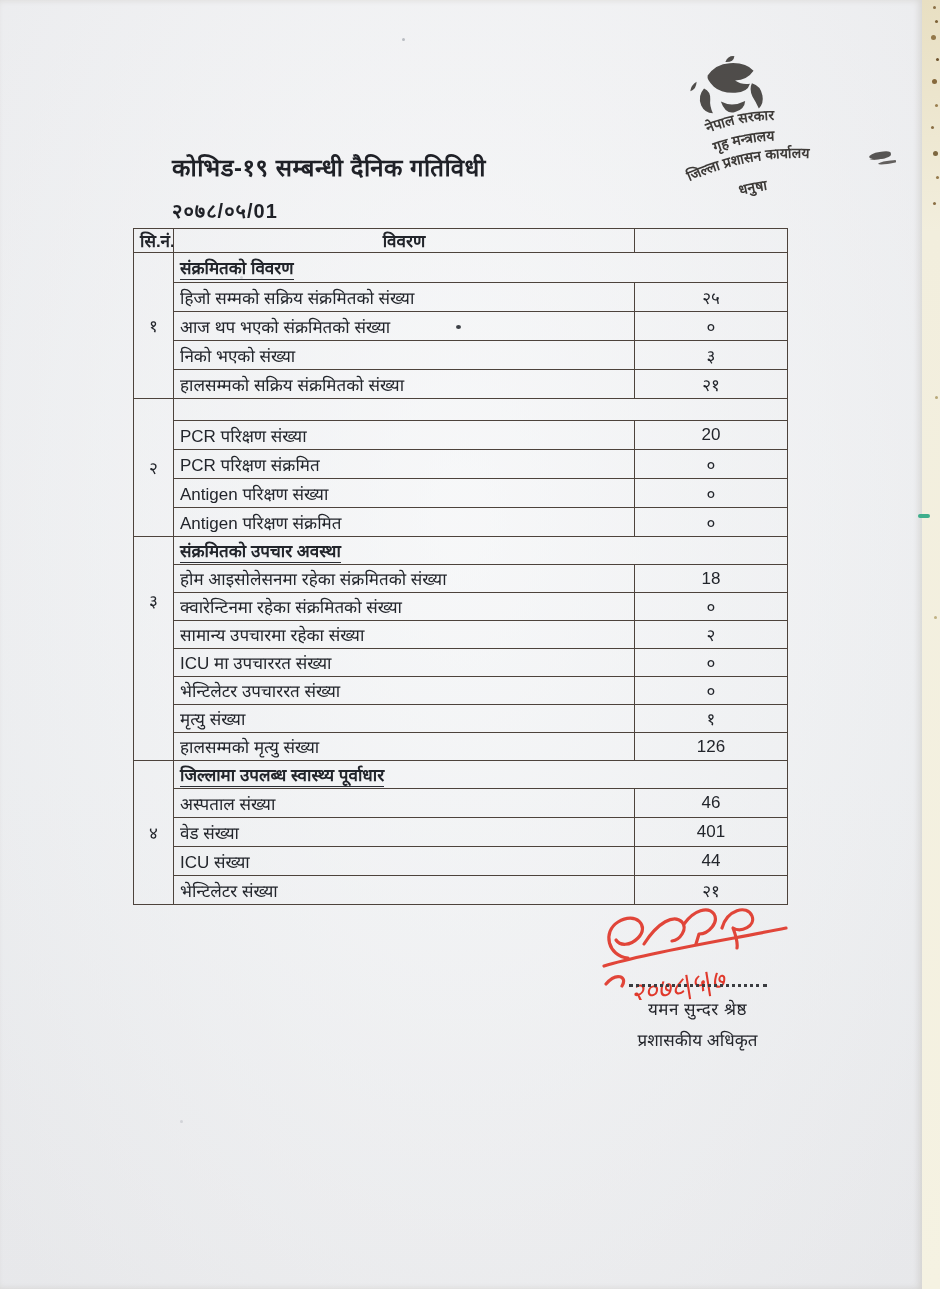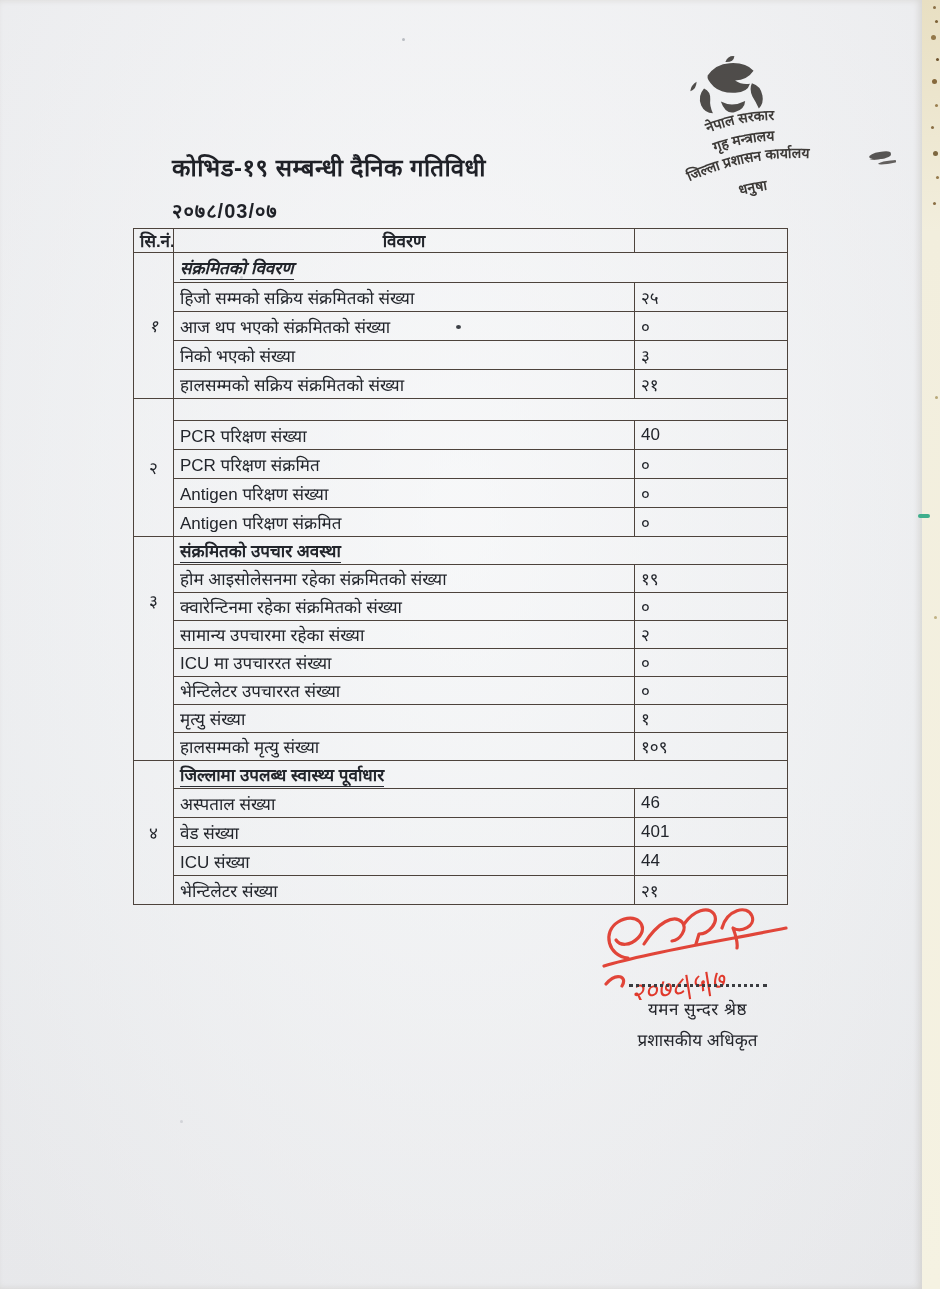--- a/index.html
+++ b/index.html
@@ -57,41 +57,41 @@
   col.c-sn  { width:40px; }
   col.c-desc{ width:461px; }
   col.c-val { width:153px; }
   tr.h-head  td { height:24px; }
   td.th { font-weight:bold; text-align:center; font-size:17px; }
   td.num { text-align:center; font-size:17px; vertical-align:middle; }
   td.num .n3 { position:relative; top:-48px; display:inline-block; }
   td.sec-title { font-weight:bold; padding-left:12px; }
   td.sec-title span { border-bottom:1.8px solid #2a2d33; padding-bottom:1px; }
   td.label { padding-left:12px; position:relative; }
-  td.value { text-align:left; }
-  tr.h-30 td { height:30px;font-style:italic; } tr.h-29 td { height:29px; }
+  td.value { text-align:center; }
+  tr.h-30 td { height:30px; } tr.h-29 td { height:29px; }
   tr.h-28 td { height:28px; } tr.h-22 td { height:22px; }
   .pen-dot { position:absolute; left:282px; top:13px; width:5px; height:4px;
     border-radius:50%; background:#3c4046; }
 
   
   .sig-svg { position:absolute; left:588px; top:900px; width:220px; height:100px; }
   .sig-block { position:absolute; left:595px; top:984px; width:205px; text-align:center; color:#24262c; }
   .dotted-line { width:138px; margin:0 auto; border-bottom:3px dotted #3a3c40; height:3px; }
   .sig-name { margin-top:10px; font-size:17px; font-weight:500; letter-spacing:.5px; }
   .sig-designation { margin-top:8px; font-size:17px; }
 </style>
 </head>
 <body>
 
 <div class="paper">
 
   <div class="doc-head">
     <div class="doc-title">कोभिड-१९ सम्बन्धी दैनिक गतिविधी</div>
-    <div class="doc-date">२०७८/03/०७</div>
+    <div class="doc-date">२०७८/०५/01</div>
   </div>
 
   <svg class="stamp" viewBox="0 0 190 170">
     <g transform="rotate(-11 95 85)" fill="none" stroke="#2e2b28">
 
       <g fill="#2e2b28" stroke="none" opacity="0.9">
         <path d="M72,18 q10,-10 24,-8 q16,2 22,12 q-8,8 -20,6 q6,6 14,6 q-4,8 -16,6 q-14,-2 -20,-10 q-6,-8 -4,-12z"></path>
         <path d="M66,30 q-8,6 -6,16 q2,8 10,10 q-2,-8 0,-14 q2,-8 -4,-12z"></path>
         <path d="M114,34 q8,4 8,14 q0,8 -6,12 q-2,-8 -4,-13 q-2,-8 2,-13z"></path>
         <path d="M80,46 q10,8 24,4 q-2,8 -12,9 q-10,1 -12,-13z"></path>
@@ -158,42 +158,42 @@
         <td class="label">हालसम्मको सक्रिय संक्रमितको संख्या</td>
         <td class="value">२१</td>
       </tr>
 
       <tr class="h-22">
         <td class="num" rowspan="5">२</td>
         <td colspan="2"></td>
       </tr>
       <tr class="h-29">
         <td class="label">PCR परिक्षण संख्या</td>
-        <td class="value">40</td>
+        <td class="value">20</td>
       </tr>
       <tr class="h-29">
         <td class="label">PCR परिक्षण संक्रमित</td>
         <td class="value">०</td>
       </tr>
       <tr class="h-29">
         <td class="label">Antigen परिक्षण संख्या</td>
         <td class="value">०</td>
       </tr>
       <tr class="h-29">
         <td class="label">Antigen परिक्षण संक्रमित</td>
         <td class="value">०</td>
       </tr>
 
       <tr class="h-28">
         <td class="num" rowspan="8"><span class="n3">३</span></td>
         <td class="sec-title" colspan="2"><span>संक्रमितको उपचार अवस्था</span></td>
       </tr>
       <tr class="h-28">
         <td class="label">होम आइसोलेसनमा रहेका संक्रमितको संख्या</td>
-        <td class="value">१९</td>
+        <td class="value">18</td>
       </tr>
       <tr class="h-28">
         <td class="label">क्वारेन्टिनमा रहेका संक्रमितको संख्या</td>
         <td class="value">०</td>
       </tr>
       <tr class="h-28">
         <td class="label">सामान्य उपचारमा रहेका संख्या</td>
         <td class="value">२</td>
       </tr>
       <tr class="h-28">
@@ -203,21 +203,21 @@
       <tr class="h-28">
         <td class="label">भेन्टिलेटर उपचाररत संख्या</td>
         <td class="value">०</td>
       </tr>
       <tr class="h-28">
         <td class="label">मृत्यु संख्या</td>
         <td class="value">१</td>
       </tr>
       <tr class="h-28">
         <td class="label">हालसम्मको मृत्यु संख्या</td>
-        <td class="value">१०९</td>
+        <td class="value">126</td>
       </tr>
 
       <tr class="h-28">
         <td class="num" rowspan="5">४</td>
         <td class="sec-title" colspan="2"><span>जिल्लामा उपलब्ध स्वास्थ्य पूर्वाधार</span></td>
       </tr>
       <tr class="h-29">
         <td class="label">अस्पताल संख्या</td>
         <td class="value">46</td>
       </tr>

